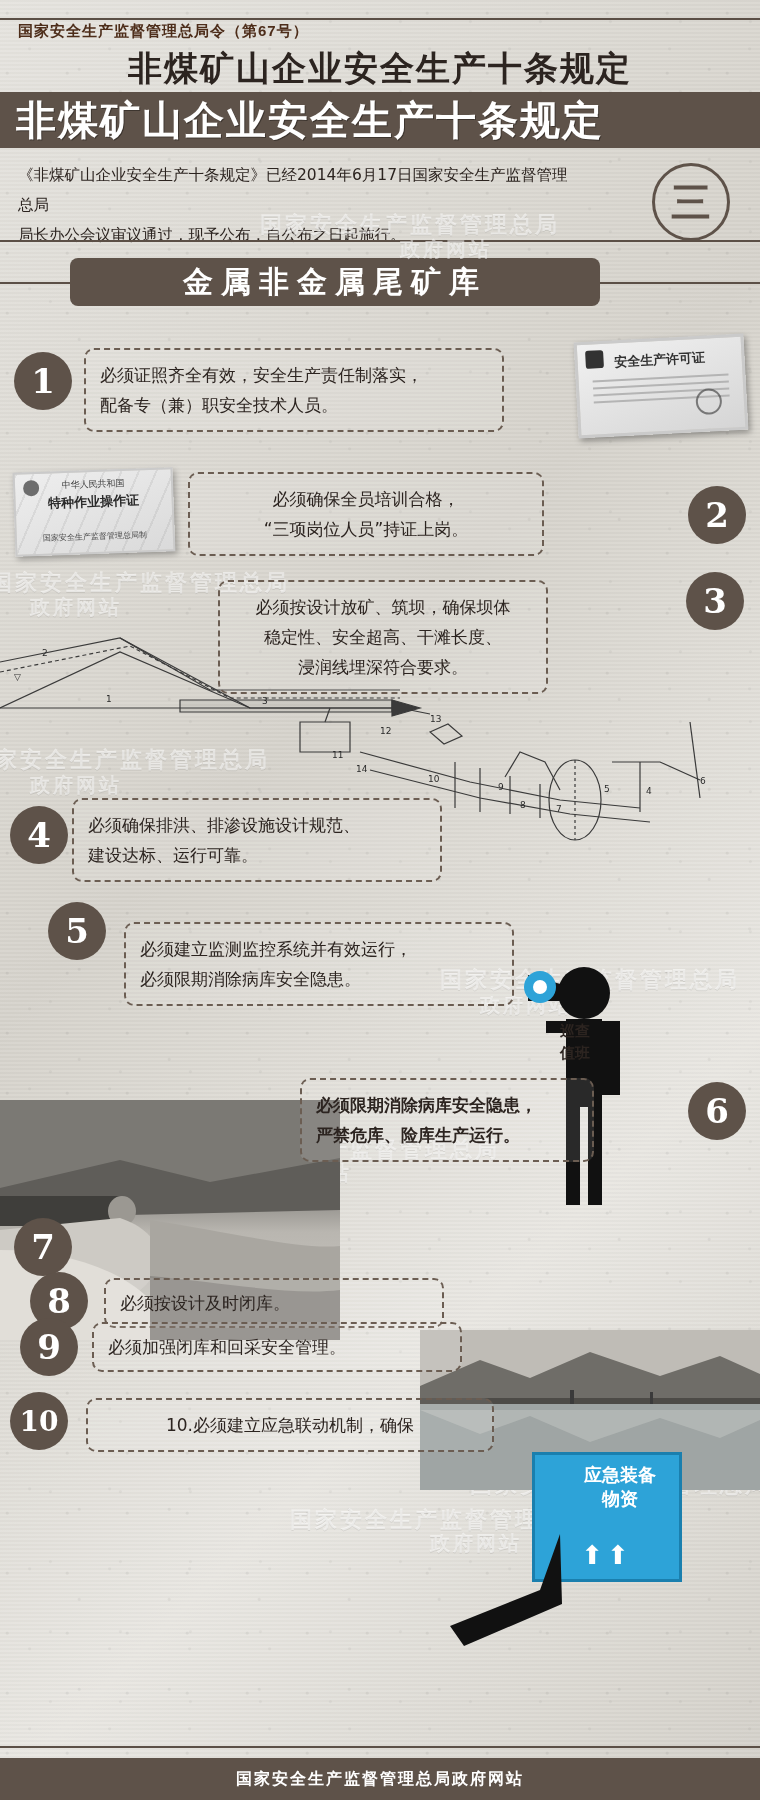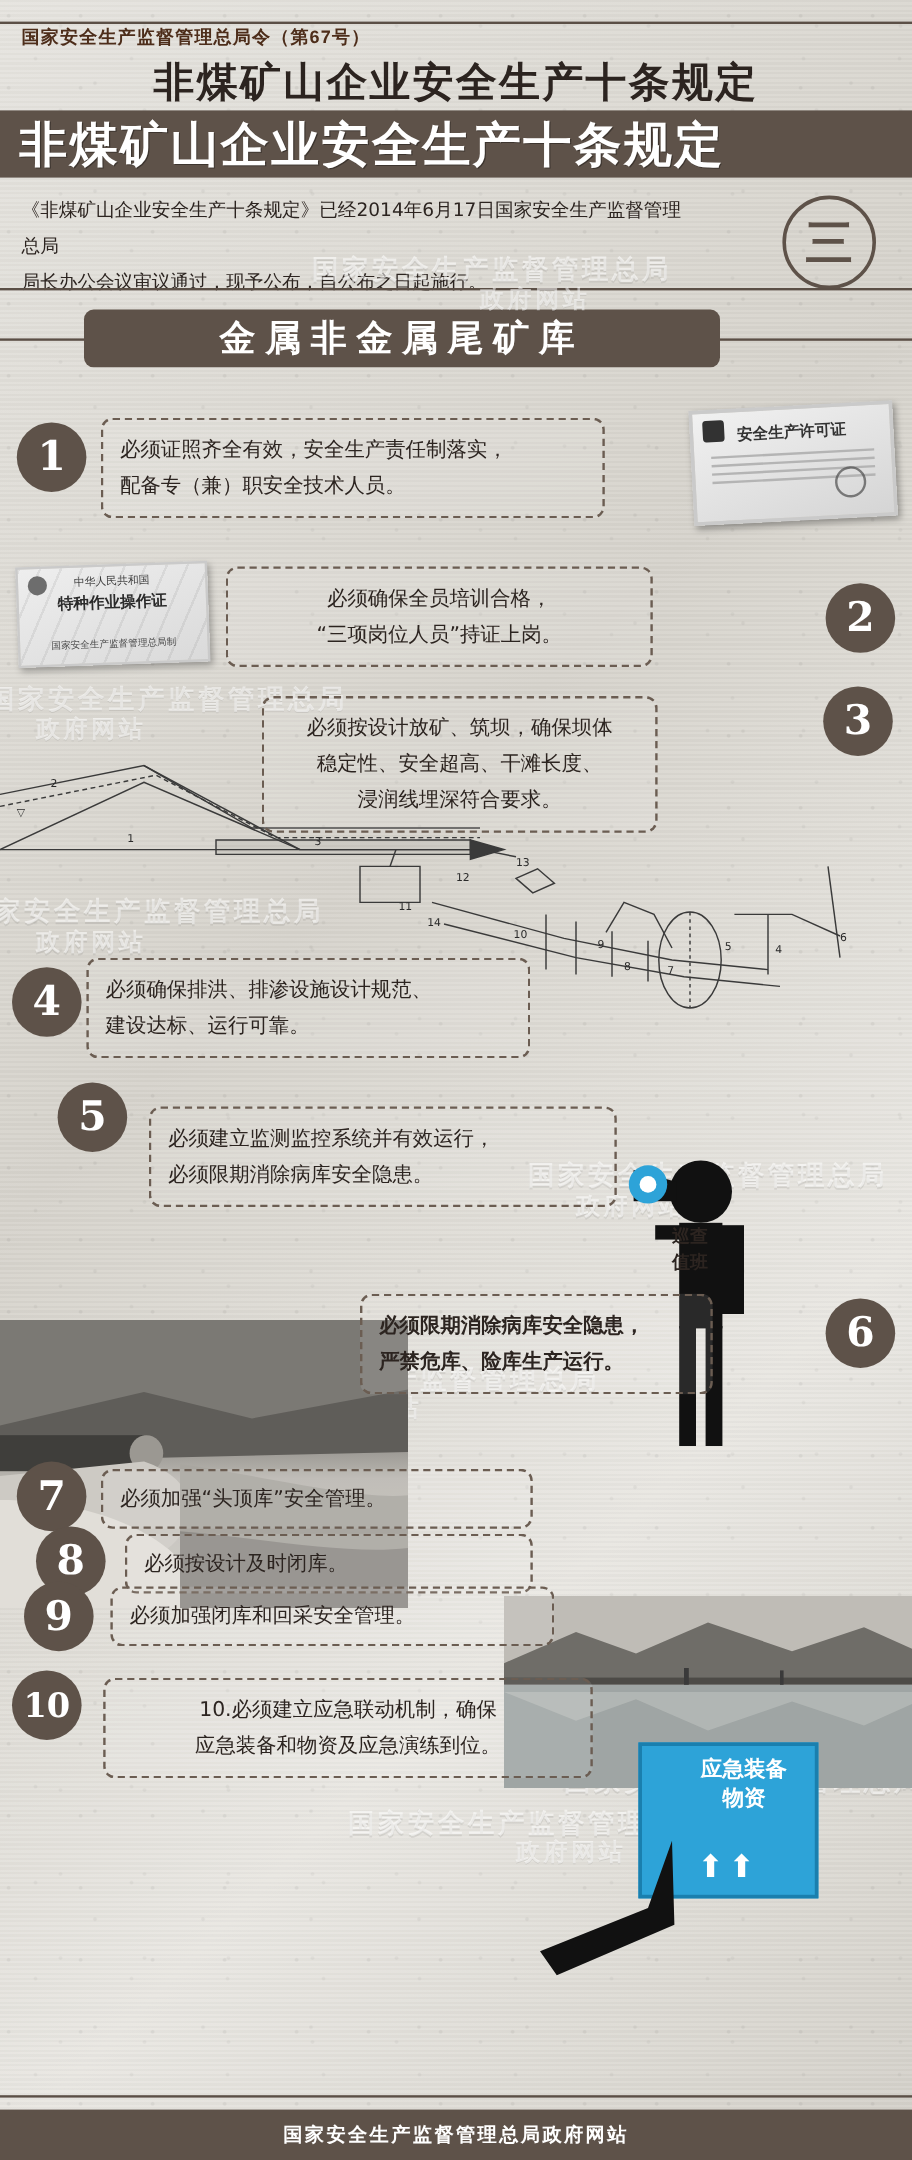--- a/index.html
+++ b/index.html
@@ -465,37 +465,33 @@
     <div>必须限期消除病库安全隐患。</div>
   </div>
 
   <div class="num" style="top:1082px; right:14px;">6</div>
   <div class="rule" style="top:1078px; left:300px; width:294px;font-weight:bold;">
     <div>必须限期消除病库安全隐患，</div>
     <div>严禁危库、险库生产运行。</div>
   </div>
 
   <div class="num" style="top:1218px; left:14px;">7</div>
-  <div class="rule" style="top:1224px; left:84px; width:360px; line-height:26px;">
-    <div>必须加强“头顶库”安全管理。</div>
-  </div>
 
   <div class="num" style="top:1272px; left:30px;">8</div>
   <div class="rule" style="top:1278px; left:104px; width:340px; line-height:26px;">
     <div>必须按设计及时闭库。</div>
   </div>
 
   <div class="num" style="top:1318px; left:20px;">9</div>
   <div class="rule" style="top:1322px; left:92px; width:370px; line-height:26px;">
     <div>必须加强闭库和回采安全管理。</div>
   </div>
 
   <div class="num ten" style="top:1392px; left:10px;">10</div>
   <div class="rule center" style="top:1398px; left:86px; width:408px;">
     <div>10.必须建立应急联动机制，确保</div>
-    <div>应急装备和物资及应急演练到位。</div>
   </div>
 
   <div class="footer-line"></div>
   <div class="footer">
     <span>国家安全生产监督管理总局政府网站</span>
   </div>
 </div>
 
 </body></html>

